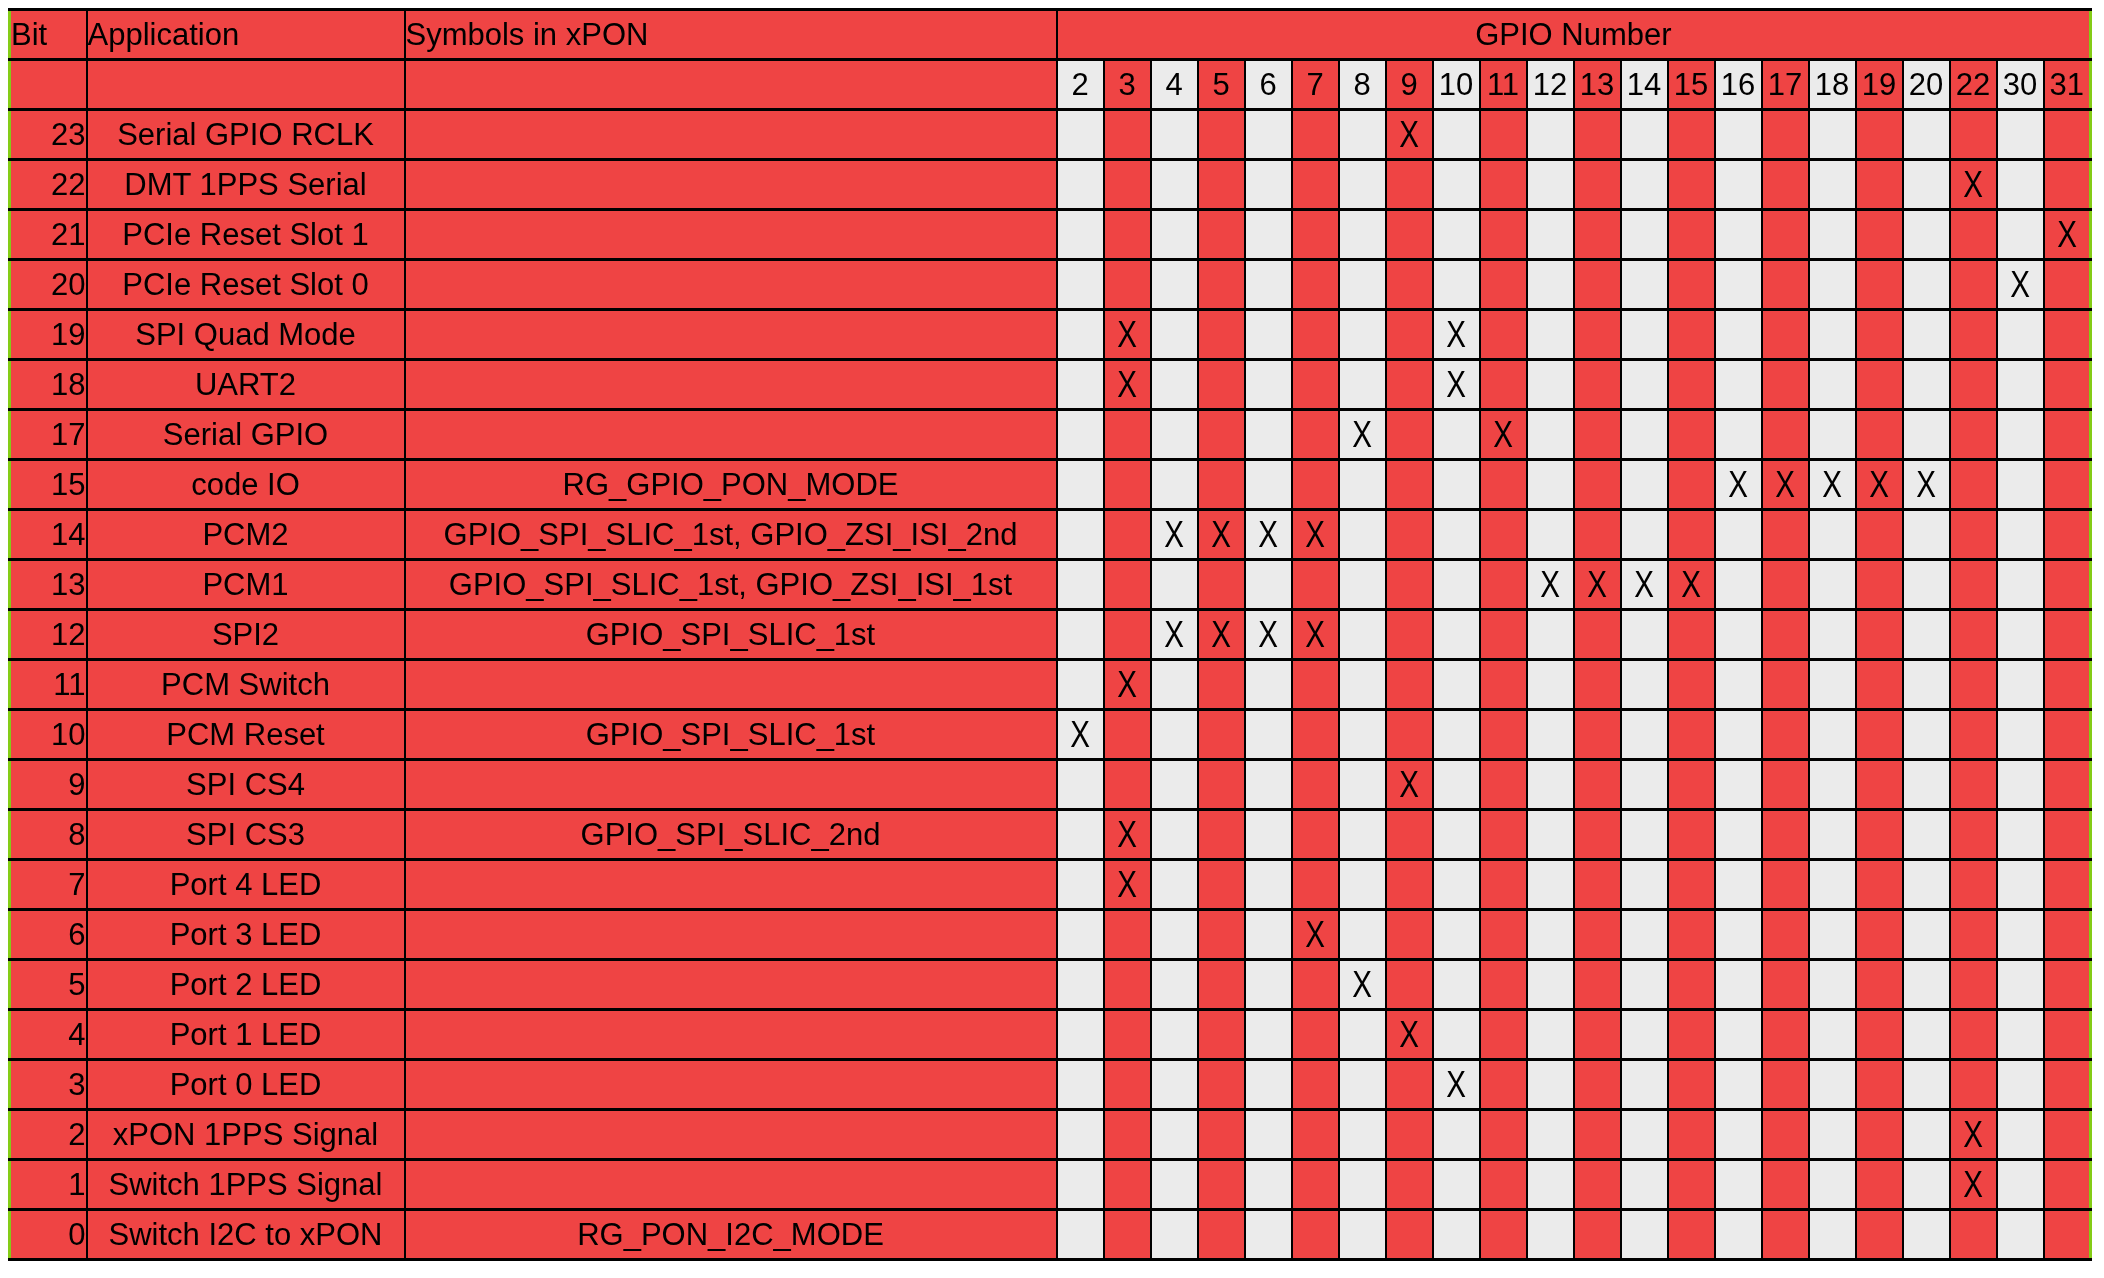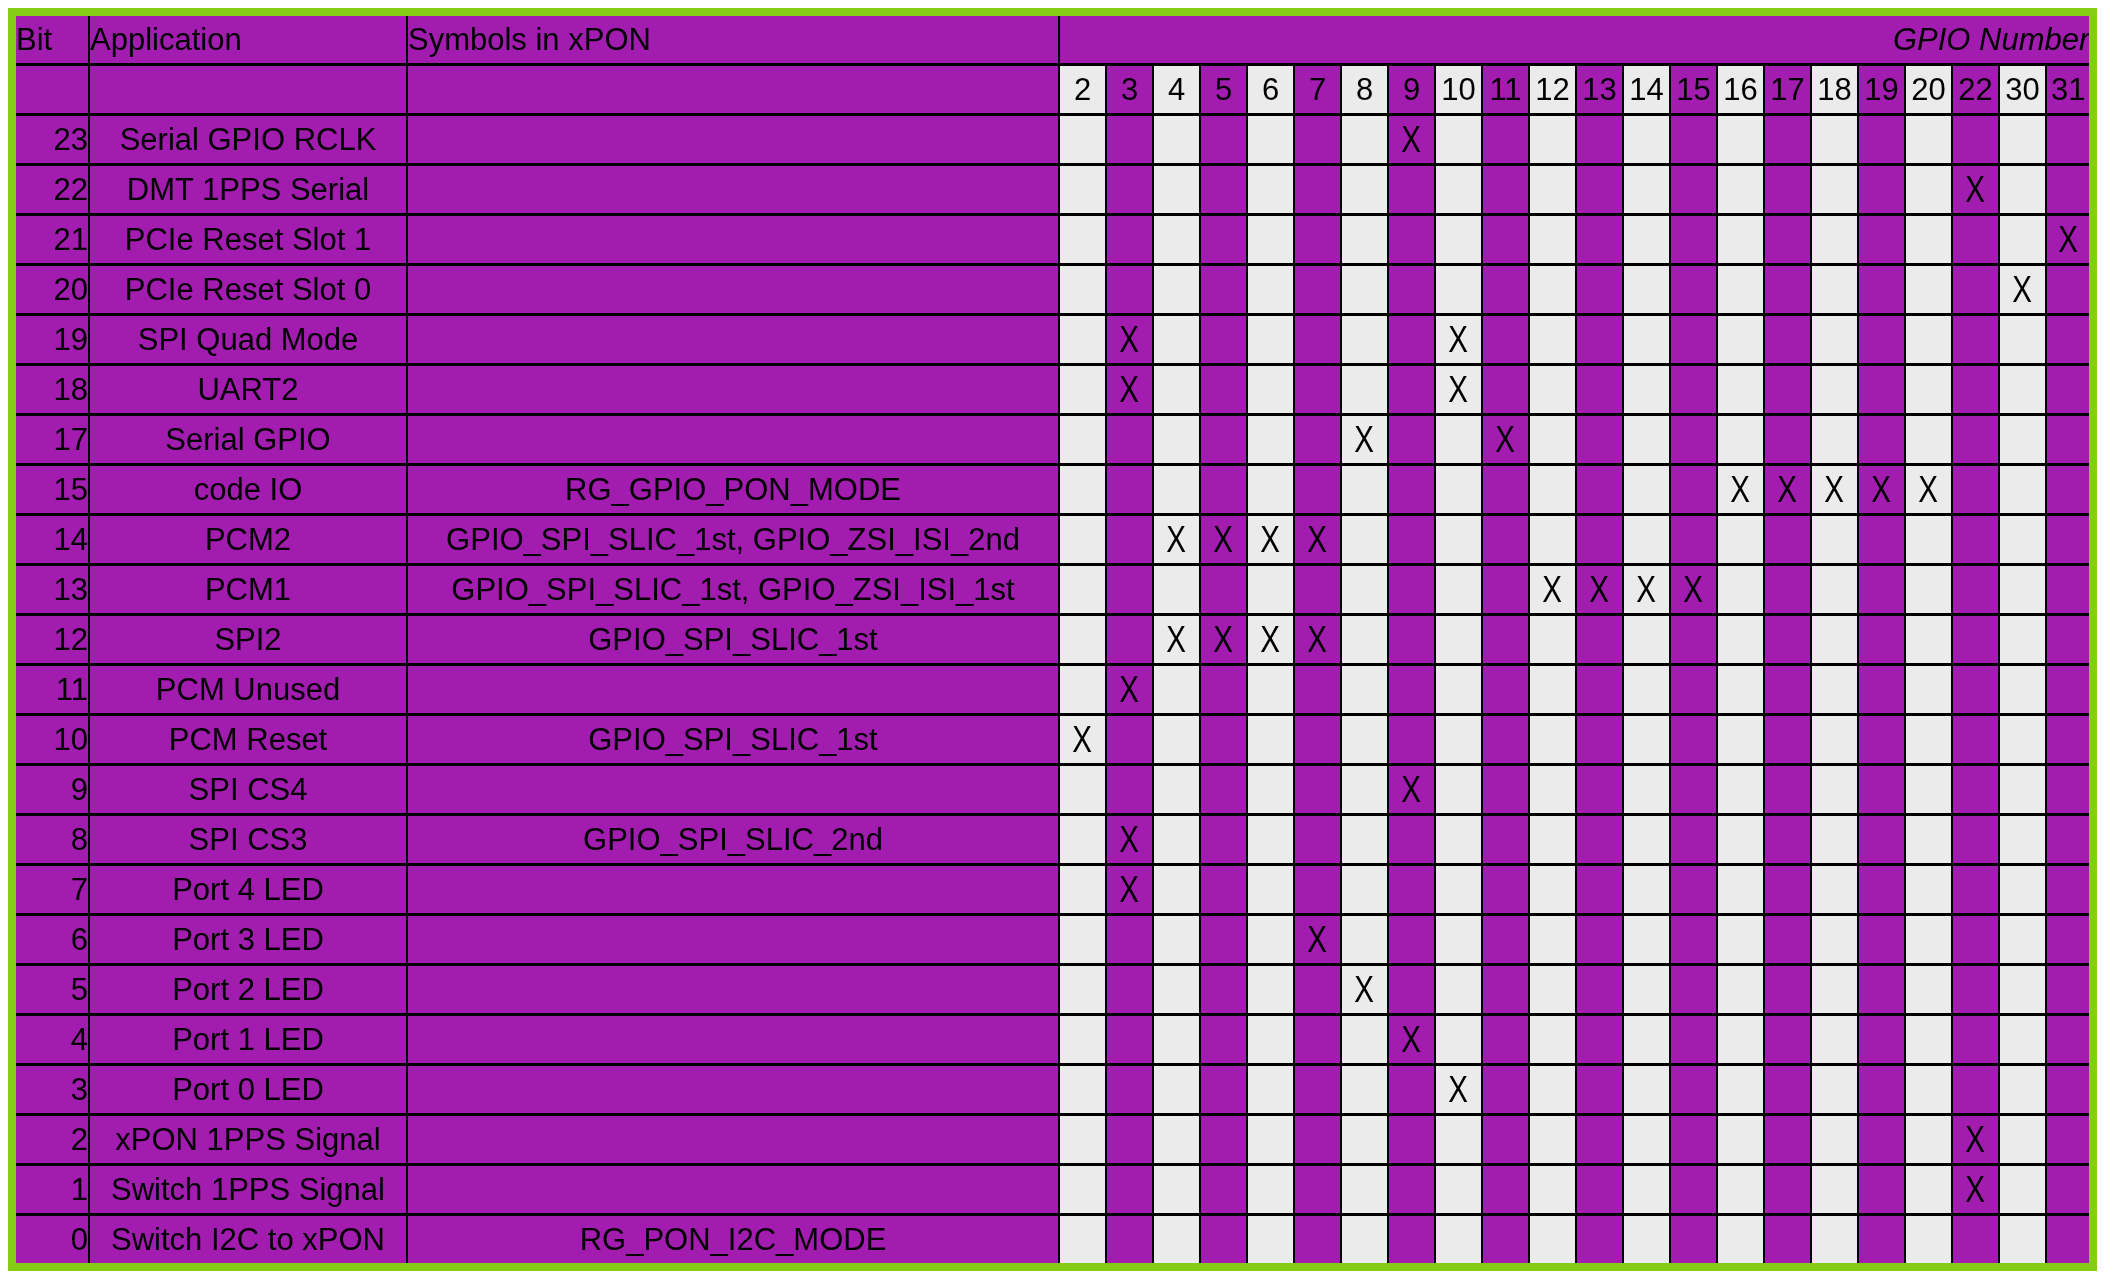--- a/index.html
+++ b/index.html
@@ -12,22 +12,22 @@
   }
   .table-wrap {
     position: absolute;
     left: 8px;
     top: 8px;
   }
   table.gpio-table {
     border-collapse: collapse;
     table-layout: fixed;
     width: 1686px;
-    border: 8px solid #84cc16;
-    background: #a21caf;
+    border: 3px solid #84cc16;
+    background: #ef4444;
   }
   table.gpio-table th,
   table.gpio-table td {
     border-left: 2px solid #000;
     border-right: 2px solid #000;
     border-top: 3px solid #000;
     border-bottom: 3px solid #000;
     height: 47px;
     padding: 0;
     font-size: 31px;
@@ -47,22 +47,21 @@
     padding-right: 10px;
   }
   .cell-app, .cell-sym {
     text-align: center;
     padding-left: 10px;
   }
   .cell-gpio {
     text-align: center;
   }
   .gpio-group {
-    text-align: right;
-    font-style: italic;
+    text-align: center;
   }
   .shaded {
     background: #ebebeb;
   }
   .x-mark {
     display: inline-block;
     font-size: 36px;
     transform: scaleX(0.82);
     transform-origin: center;
   }
@@ -427,21 +426,21 @@
           <td class="cell-gpio"></td>
           <td class="cell-gpio shaded"></td>
           <td class="cell-gpio"></td>
           <td class="cell-gpio shaded"></td>
           <td class="cell-gpio"></td>
           <td class="cell-gpio shaded"></td>
           <td class="cell-gpio"></td>
         </tr>
         <tr>
           <td class="cell-bit">11</td>
-          <td class="cell-app">PCM Unused</td>
+          <td class="cell-app">PCM Switch</td>
           <td class="cell-sym"></td>
           <td class="cell-gpio shaded"></td>
           <td class="cell-gpio"><span class="x-mark">X</span></td>
           <td class="cell-gpio shaded"></td>
           <td class="cell-gpio"></td>
           <td class="cell-gpio shaded"></td>
           <td class="cell-gpio"></td>
           <td class="cell-gpio shaded"></td>
           <td class="cell-gpio"></td>
           <td class="cell-gpio shaded"></td>

